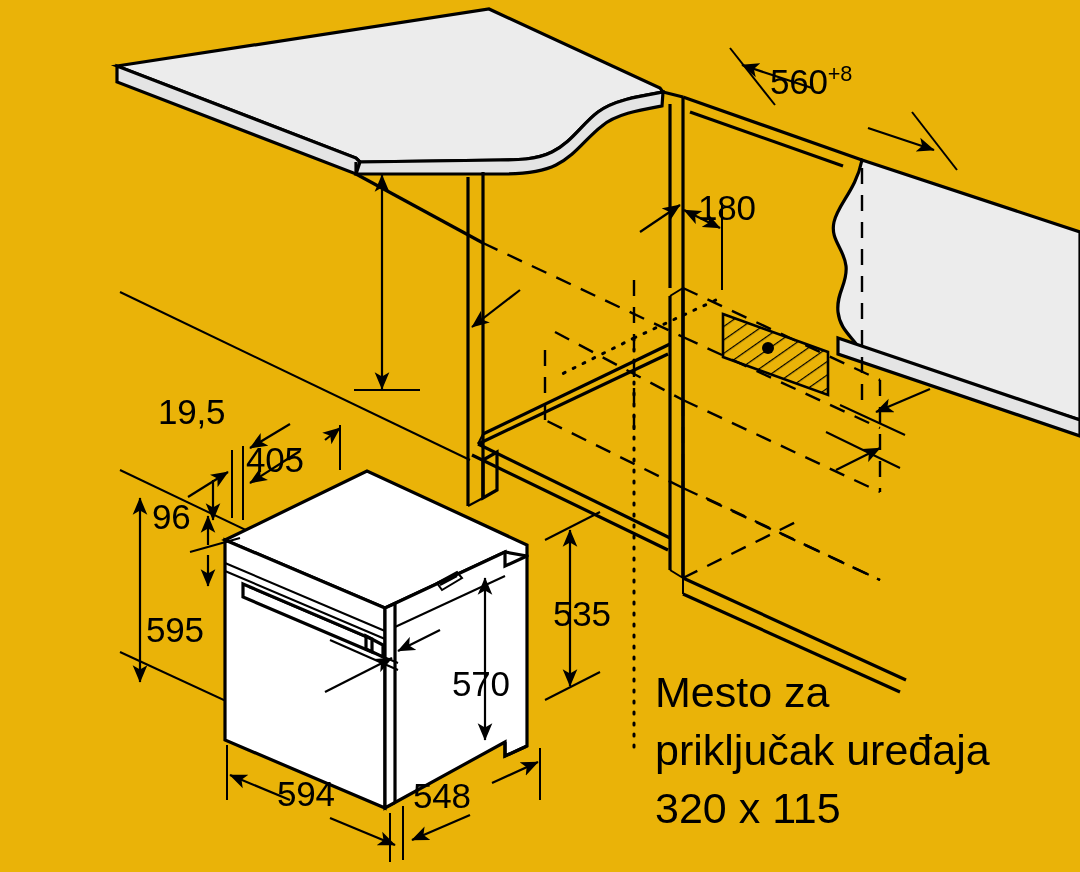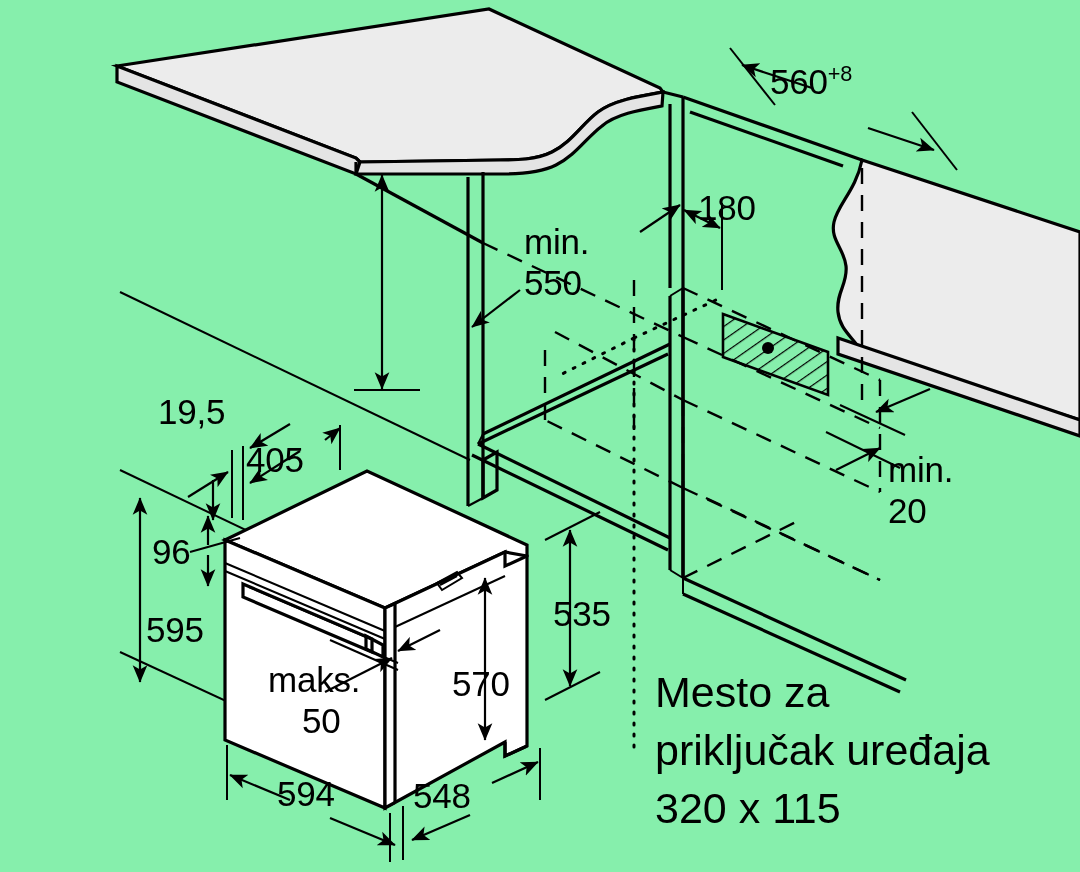--- a/index.html
+++ b/index.html
@@ -4,21 +4,21 @@
 <style>
   html, body {
     margin: 0;
     padding: 0;
     background: #ffffff;
   }
   #page {
     position: relative;
     width: 1080px;
     height: 872px;
-    background: #86efac;
+    background: #eab308;
     font-family: "Liberation Sans", sans-serif;
     overflow: hidden;
   }
   svg.drawing {
     position: absolute;
     top: 0; left: 0;
     width: 1080px;
     height: 872px;
   }
   .stroke   { fill: none; stroke: #000000; stroke-width: 3.2; stroke-linejoin: miter; stroke-linecap: butt; }
@@ -284,42 +284,36 @@
       <path class="thin" d="M 403,806 L 403,860"></path>
       <path class="thin" d="M 540,748 L 540,800"></path>
       <path class="dimline" marker-end="url(#arrA)" d="M 470,815 L 412,840"></path>
       <path class="dimline" marker-end="url(#arrA)" d="M 492,783 L 538,762"></path>
     </g>
   </svg>
 
   <div class="label" style="left:770px; top:62px;"><span>560</span><sup>+8</sup></div>
 
 
-  <div class="label two" style="left:524px; top:222px;"><span>min.</span>
-<span>550</span></div>
 
   <div class="label" style="left:684px; top:188px;padding-left:14px;"><span>180</span></div>
 
-  <div class="label two" style="left:888px; top:450px;"><span>min.</span>
-<span>20</span></div>
 
   <div class="label" style="left:158px; top:392px;"><span>19,5</span></div>
 
   <div class="label" style="left:246px; top:440px;"><span>405</span></div>
 
-  <div class="label" style="left:152px; top:532px;"><span>96</span></div>
+  <div class="label" style="left:152px; top:497px;"><span>96</span></div>
 
   <div class="label" style="left:114px; top:610px;margin-left:32px;"><span>595</span></div>
 
   <div class="label" style="left:553px; top:594px;"><span>535</span></div>
 
   <div class="label" style="left:452px; top:664px;"><span>570</span></div>
 
-  <div class="label two" style="left:268px; top:660px;"><span>maks.</span>
-<span style="display:inline-block; width:34px;"></span><span>50</span></div>
 
   <div class="label" style="left:277px; top:774px;"><span>594</span></div>
 
   <div class="label" style="left:413px; top:776px;"><span>548</span></div>
 
   <div class="note" style="left:655px; top:663px;"><span>Mesto za</span>
 <span>priključak uređaja</span>
 <span>320 x 115</span></div>
 
 

